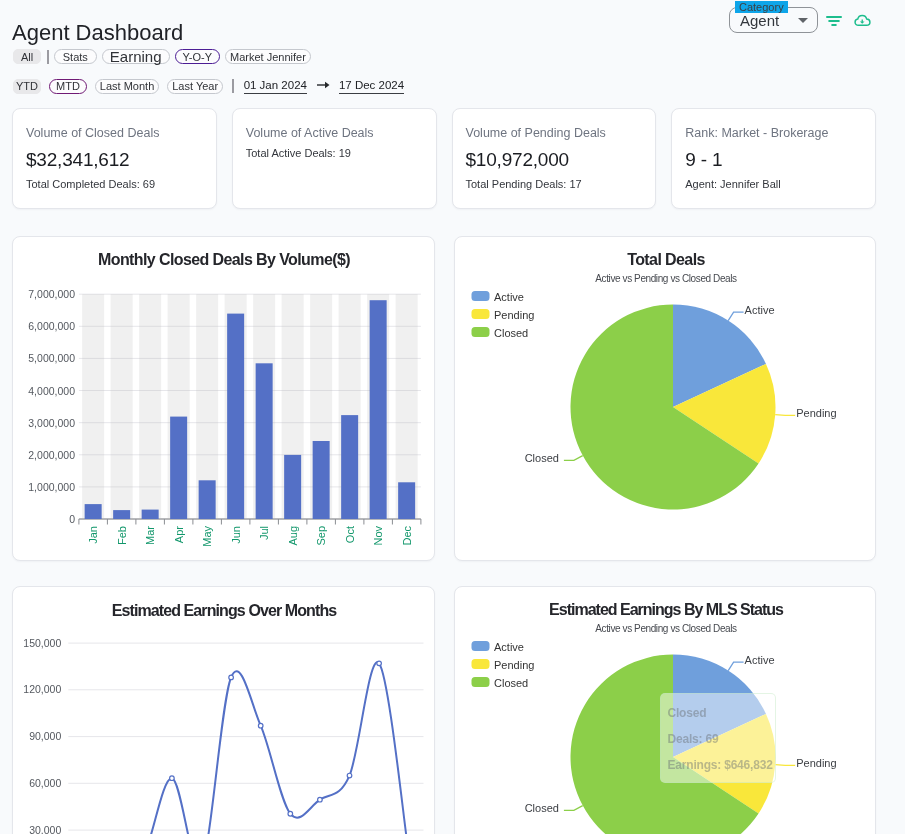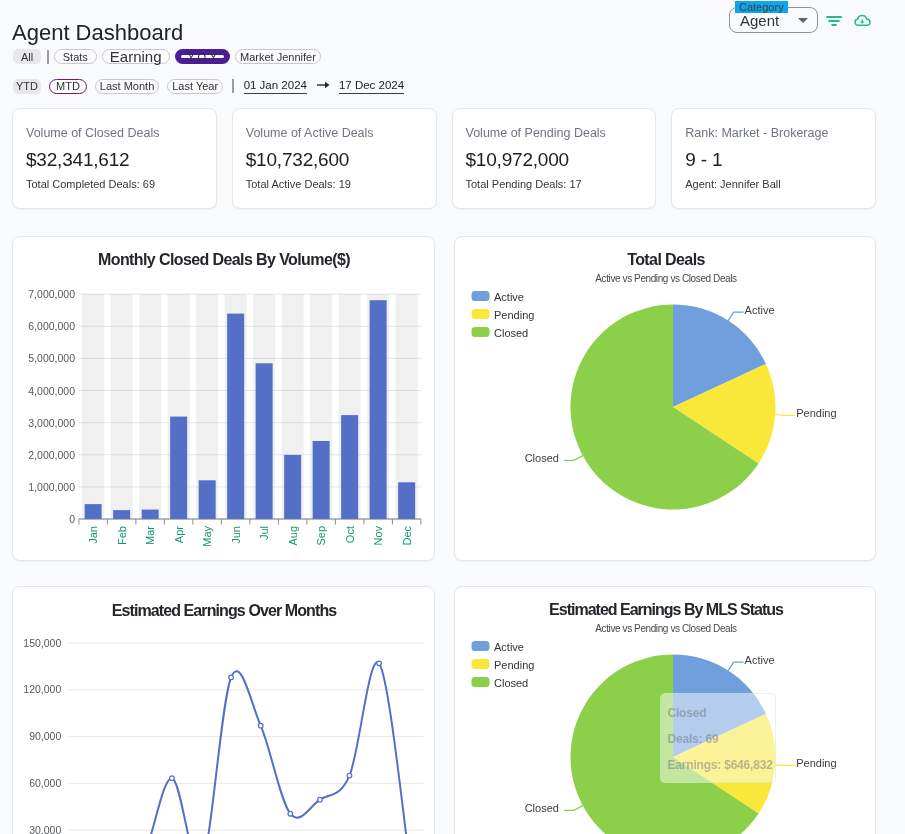--- a/index.html
+++ b/index.html
@@ -35,21 +35,21 @@
     <g fill="none" stroke="#1dbd8d" stroke-width="1.6" stroke-linecap="round" stroke-linejoin="round">
       <path d="M4.6 12.2 C2.6 12.2 1 10.7 1 8.8 C1 7.1 2.3 5.7 3.9 5.5 C4.3 3.3 6.3 1.6 8.7 1.6 C11.1 1.6 13.1 3.3 13.5 5.5 C15.4 5.6 17 7 17 8.9 C17 10.7 15.4 12.2 13.4 12.2 Z"></path>
     </g>
     <path d="M8 5.8 h1.4 v2.2 h1.8 l-2.5 2.6 -2.5 -2.6 h1.8 Z" fill="#1dbd8d" stroke="none"></path>
   </svg>
 <div class="row1">
     <span style="display:inline-flex;align-items:center;height:15px;padding:0 7px;background:#e8e8ea;border:1px solid #e8e8ea;border-radius:5px;font-size:11px;color:#303237;">All</span>
     <span style="display:inline-block;width:1.5px;height:14px;background:#9b9ba1;margin:0 0 0 1px;"></span>
     <span style="display:inline-flex;align-items:center;height:15px;padding:0 8px;background:#fcfcfd;border:1px solid #c5c8ce;border-radius:8px;font-size:11px;color:#303237;">Stats</span>
     <span style="display:inline-flex;align-items:center;height:15px;padding:0 7px;background:#fcfcfd;border:1px solid #c5c8ce;border-radius:8px;font-size:15px;color:#303237;">Earning</span>
-    <span style="display:inline-flex;align-items:center;height:15px;padding:0 7px;background:#fcfcfd;border:6px solid #4c1d95;border-radius:8px;font-size:11px;color:#303237;">Y-O-Y</span>
+    <span style="display:inline-flex;align-items:center;height:15px;padding:0 7px;background:#fcfcfd;border:1px solid #4c1d95;border-radius:8px;font-size:11px;color:#303237;">Y-O-Y</span>
     <span style="display:inline-flex;align-items:center;height:15px;padding:0 4px;background:#fcfcfd;border:1px solid #c5c8ce;border-radius:8px;font-size:11px;color:#303237;">Market Jennifer</span>
   </div>
 <div class="row2">
     <span style="display:inline-flex;align-items:center;height:15px;padding:0 2px;background:#e8e8ea;border:1px solid #e8e8ea;border-radius:5px;font-size:11px;color:#303237;">YTD</span>
     <span style="display:inline-flex;align-items:center;height:15px;padding:0 6px;background:#fcfcfd;border:1px solid #701a75;border-radius:8px;font-size:11px;color:#303237;">MTD</span>
     <span style="display:inline-flex;align-items:center;height:15px;padding:0 4px;background:#fcfcfd;border:1px solid #c5c8ce;border-radius:8px;font-size:11px;color:#303237;">Last Month</span>
     <span style="display:inline-flex;align-items:center;height:15px;padding:0 4px;background:#fcfcfd;border:1px solid #c5c8ce;border-radius:8px;font-size:11px;color:#303237;">Last Year</span>
     <span style="display:inline-block;width:1.5px;height:14px;background:#9b9ba1;margin:0 0 0 1px;"></span>
     <span class="dates" style="margin-left:2px;">01 Jan 2024</span>
     <svg width="14" height="10" viewBox="0 0 14 10" style="margin:0 1px 2px 1px;">
@@ -59,21 +59,20 @@
     <span class="dates">17 Dec 2024</span>
   </div>
 <div class="cards">
     <div class="scard">
       <div class="ct">Volume of Closed Deals</div>
       <div class="cv">$32,341,612</div>
       <div class="cs">Total Completed Deals: 69</div>
     </div>
     <div class="scard">
       <div class="ct">Volume of Active Deals</div>
-      <div class="cv">$10,732,600</div>
       <div class="cs">Total Active Deals: 19</div>
     </div>
     <div class="scard">
       <div class="ct">Volume of Pending Deals</div>
       <div class="cv">$10,972,000</div>
       <div class="cs">Total Pending Deals: 17</div>
     </div>
     <div class="scard">
       <div class="ct">Rank: Market - Brokerage</div>
       <div class="cv">9 - 1</div>

